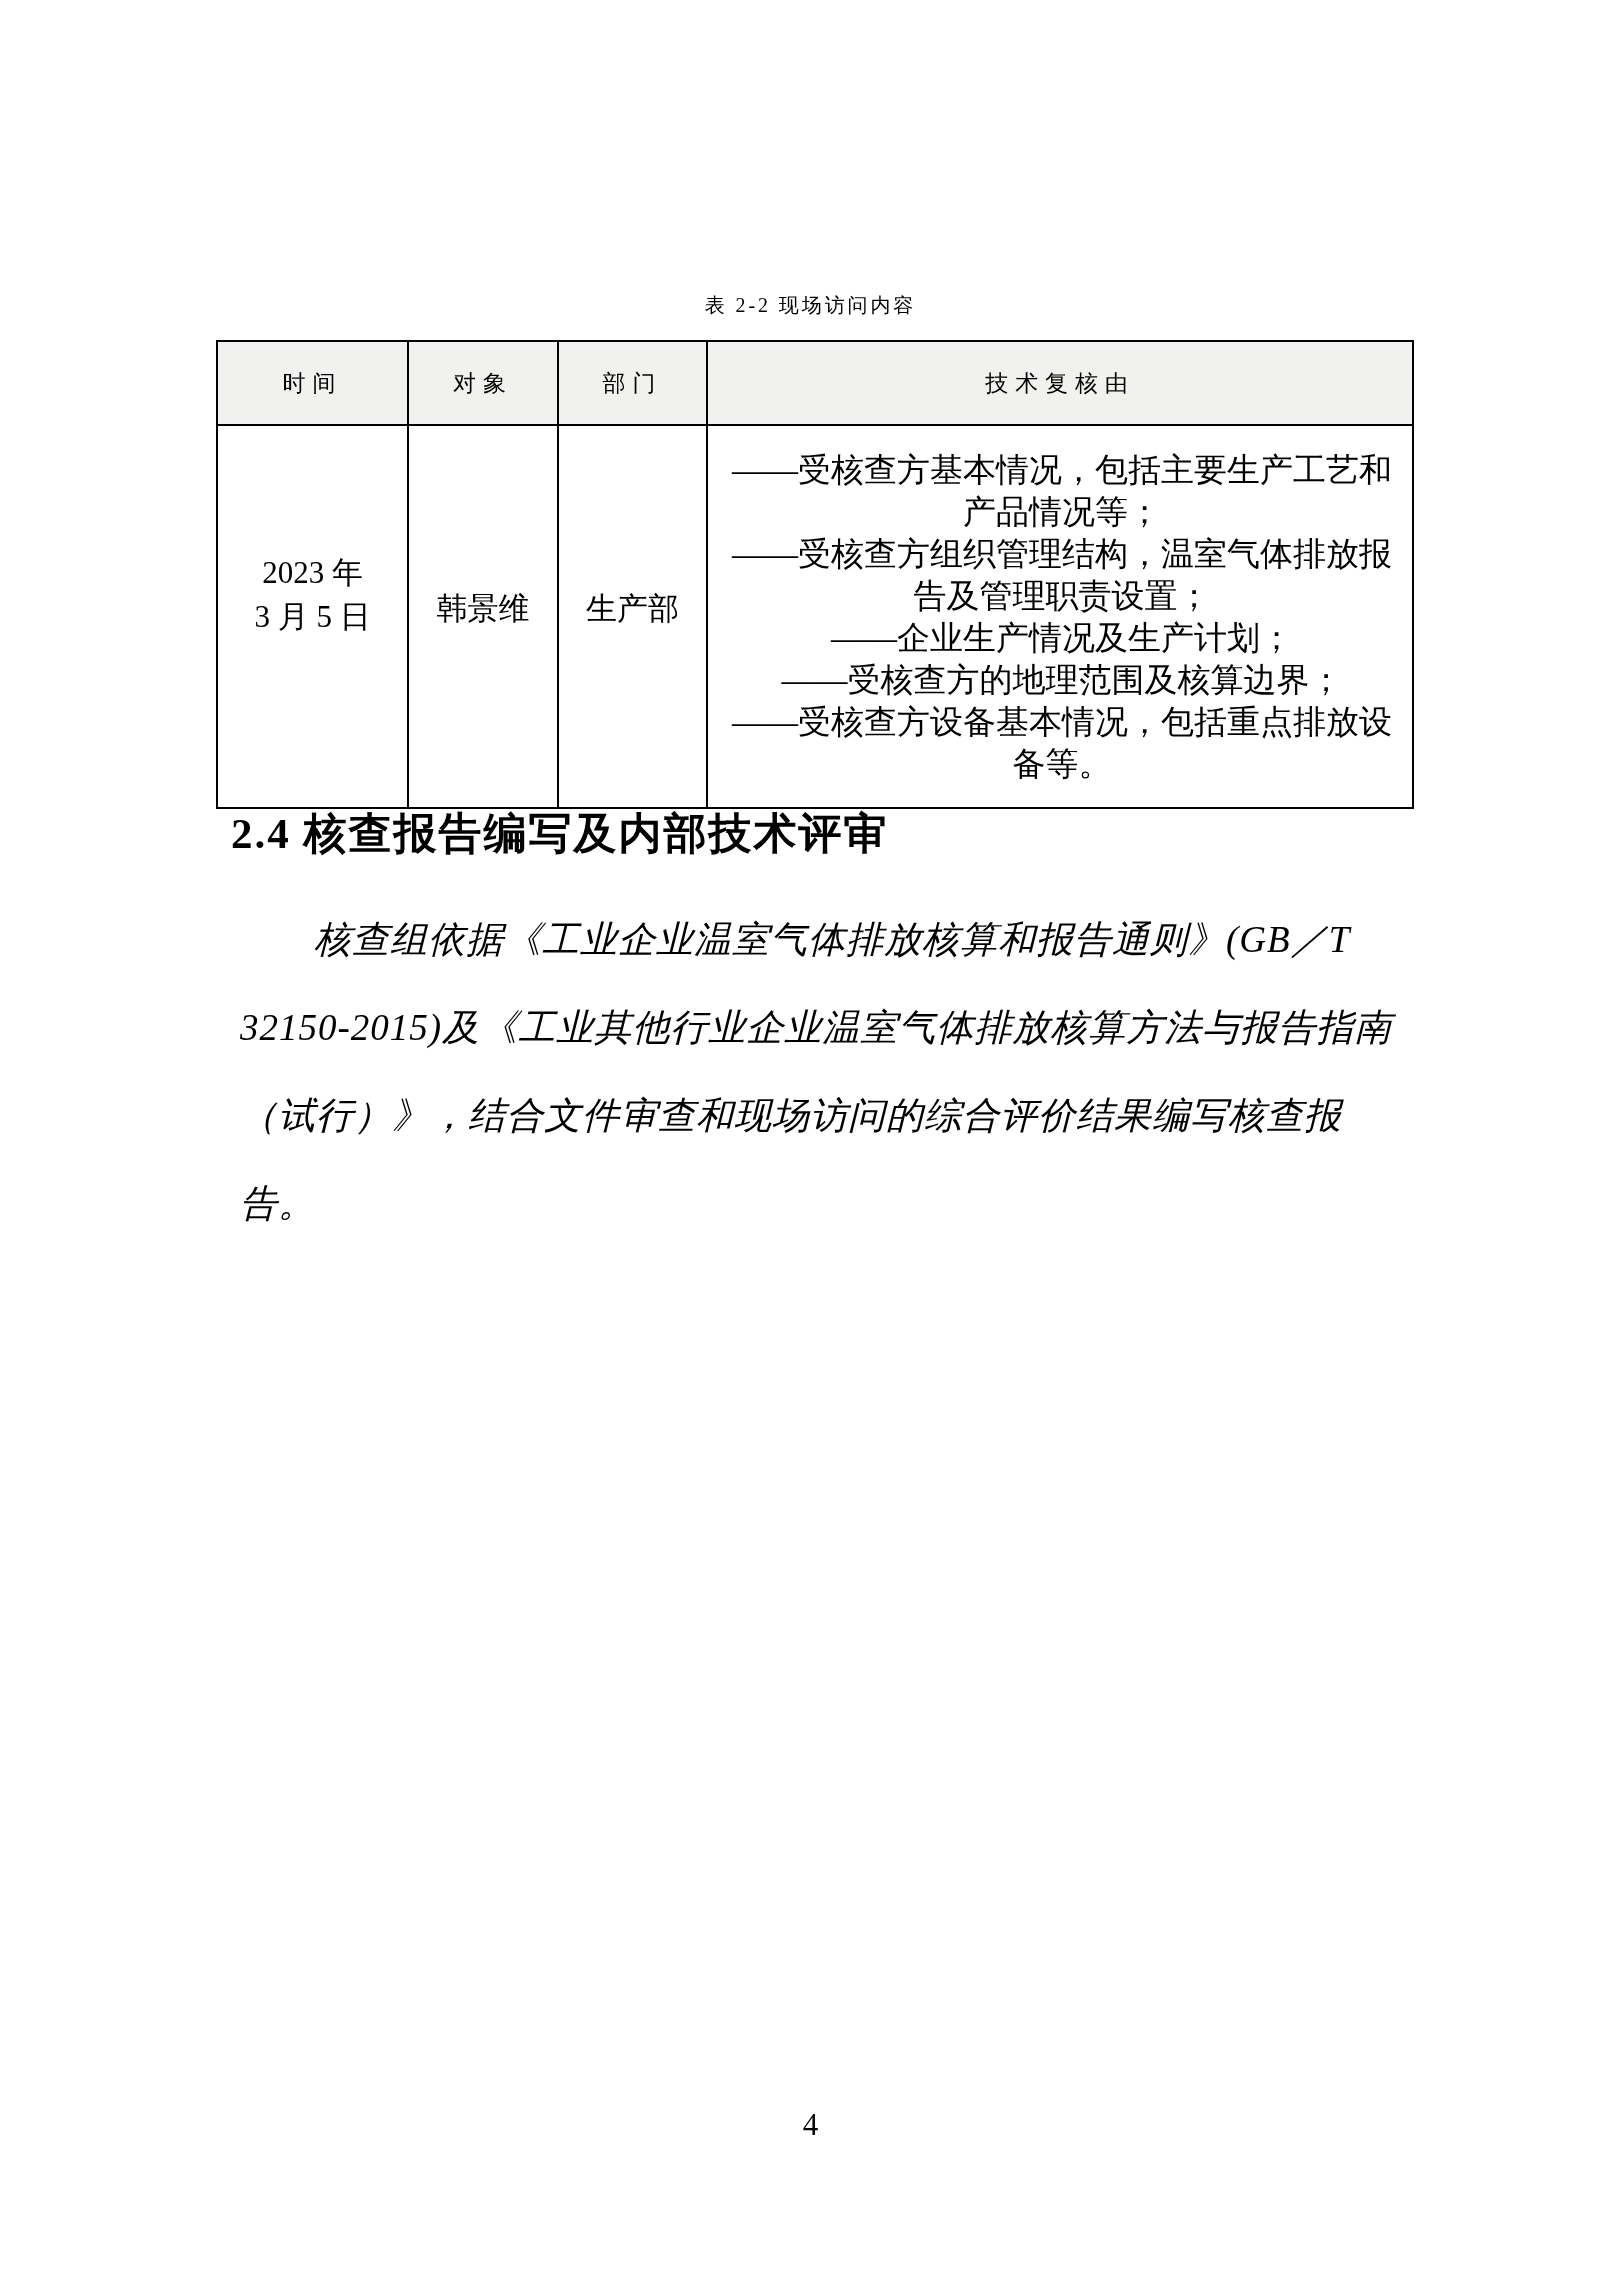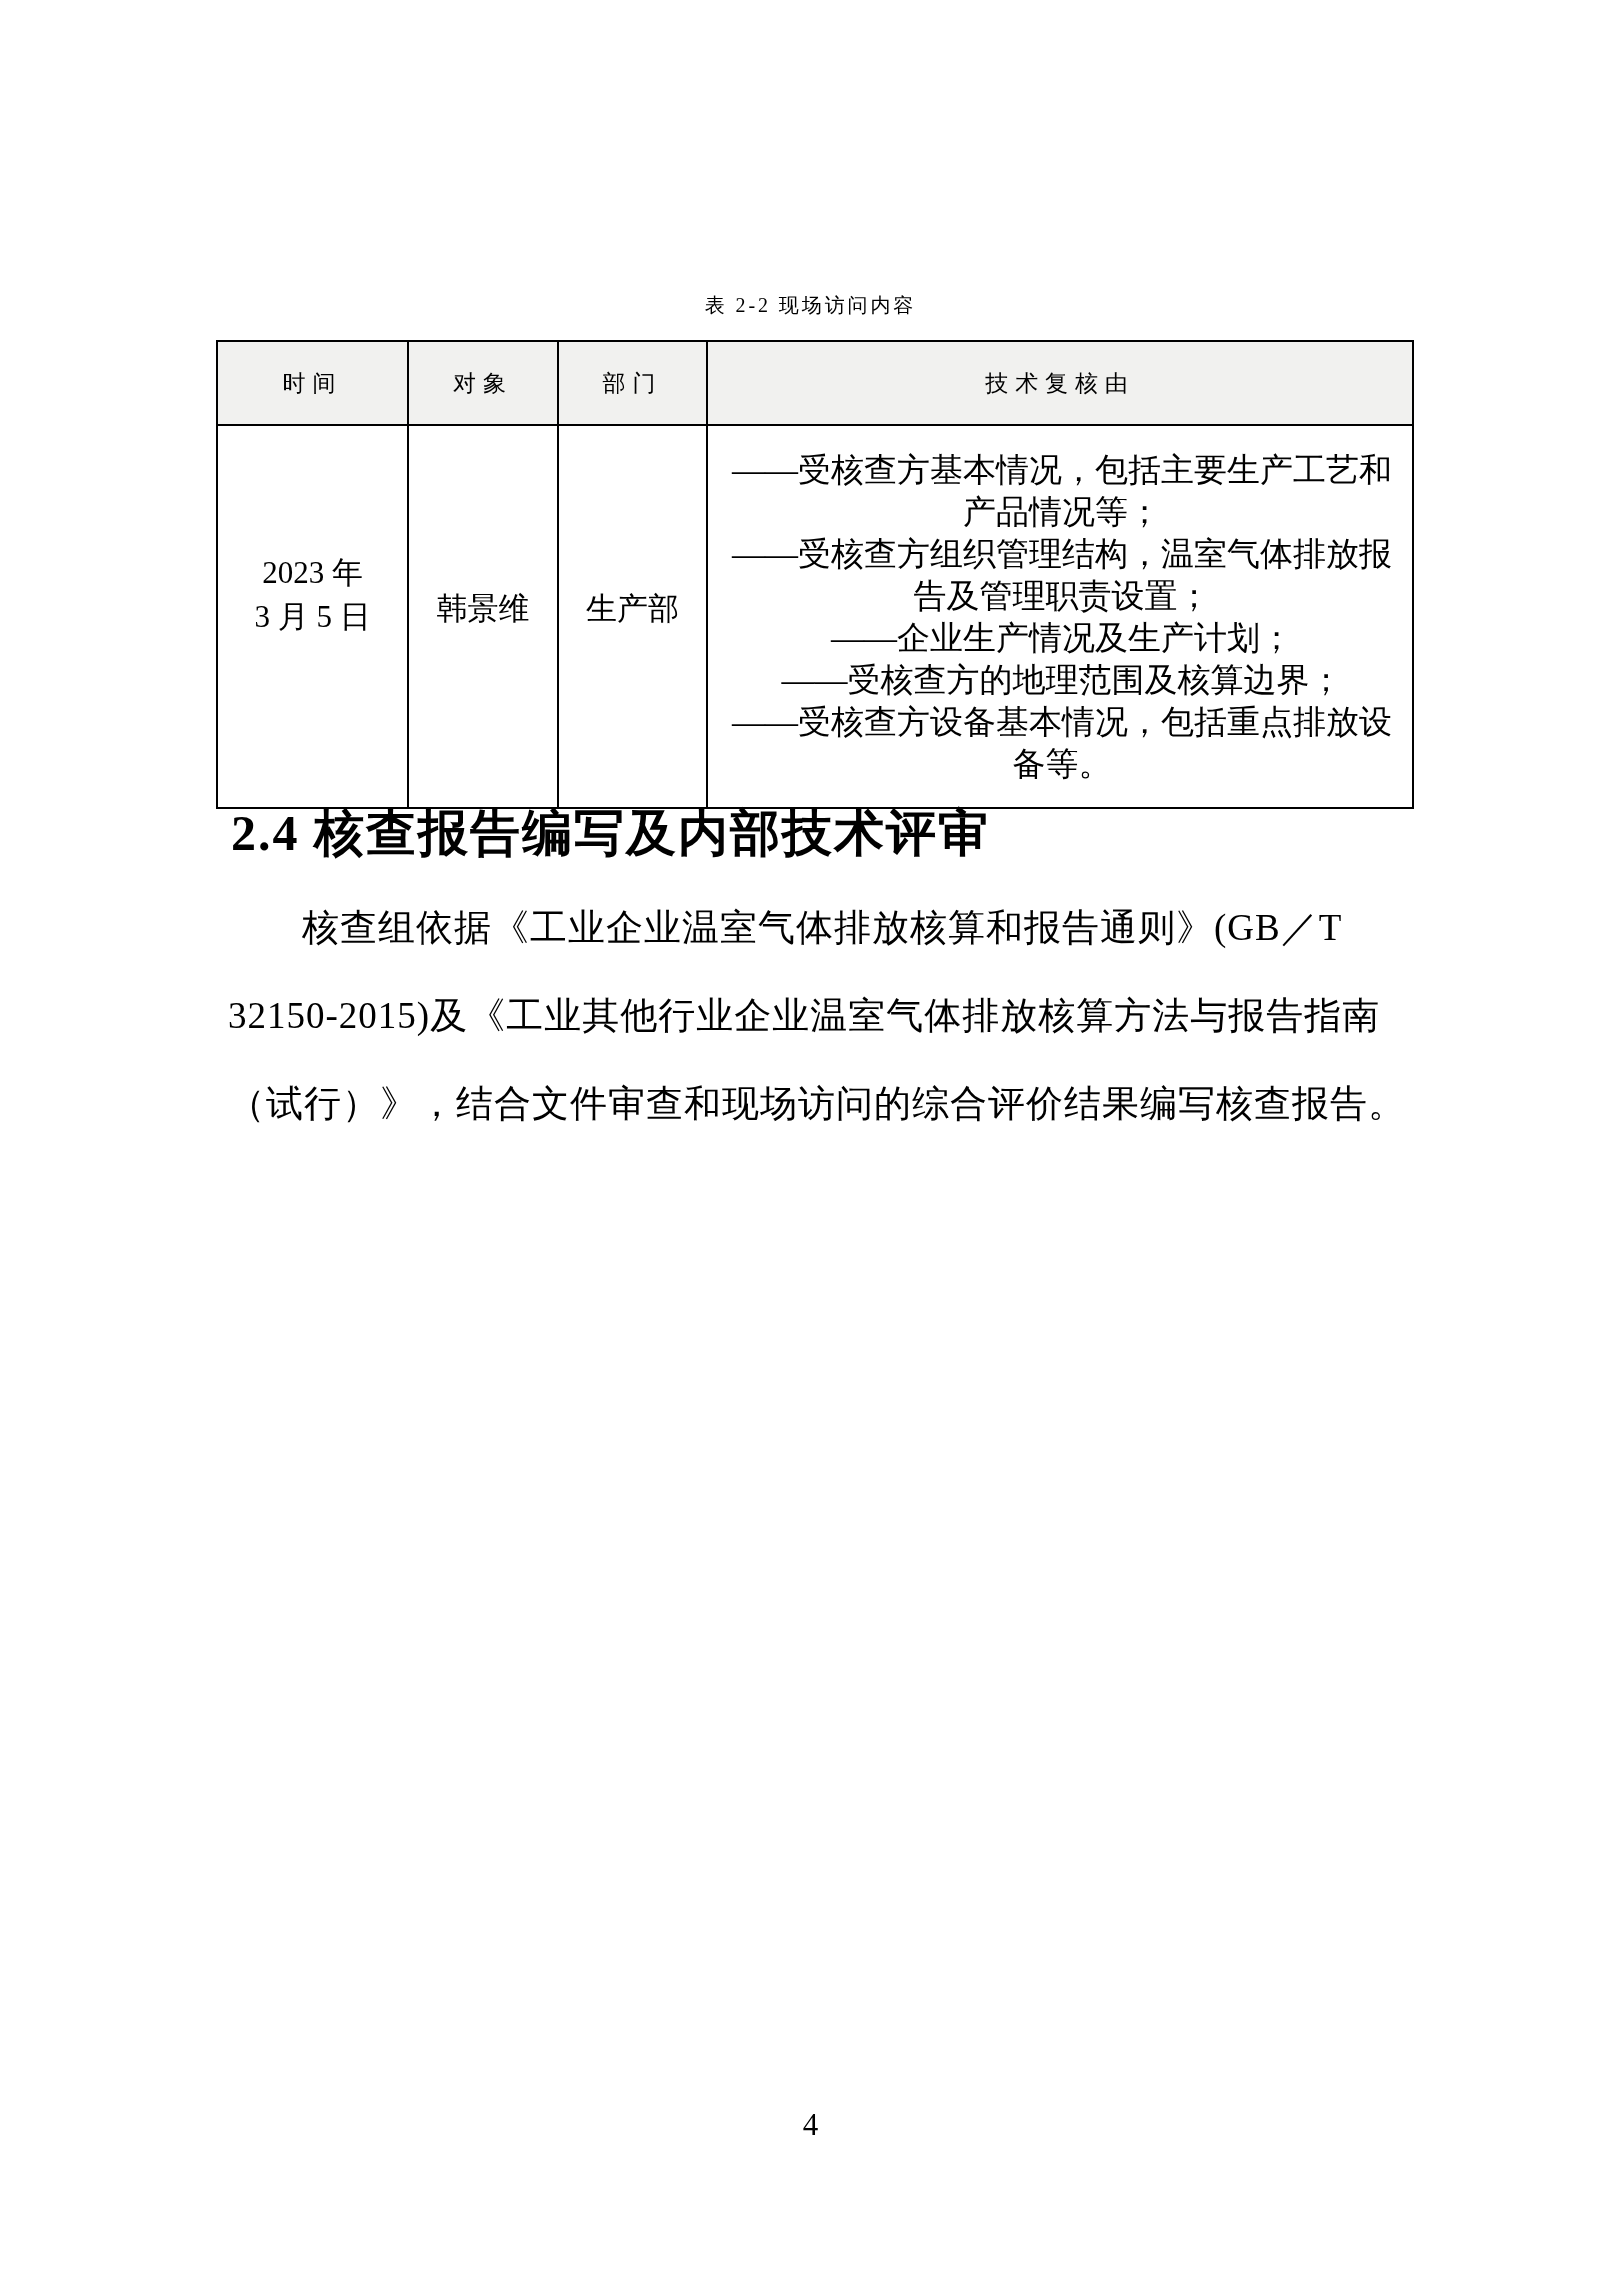--- a/index.html
+++ b/index.html
@@ -74,40 +74,41 @@
     padding: 2px 5.9px 2px 9.8px;
     border-radius: 13px;
   }
 
   
   .section-heading {
     position: absolute;
     left: 231px;
     top: 810px;
     margin: 0;
-    font-size: 50px;
+    font-size: 43px;
     line-height: 47px;
     font-weight: bold;
     letter-spacing: 2px;
   }
 
   
   .body-text {
     position: absolute;
     left: 228px;
     top: 884px;
     width: 1188px;
     font-size: 37px;
     line-height: 88px;
     letter-spacing: 1px;
   }
   .body-text p {
-    margin: 0;
+    margin: 12px;
     text-indent: 74px;
     white-space: pre-line;
+    font-style: italic;
   }
 
   
   .page-number {
     position: absolute;
     top: 2103px;
     left: 0;
     width: 100%;
     text-align: center;
     font-size: 31px;

